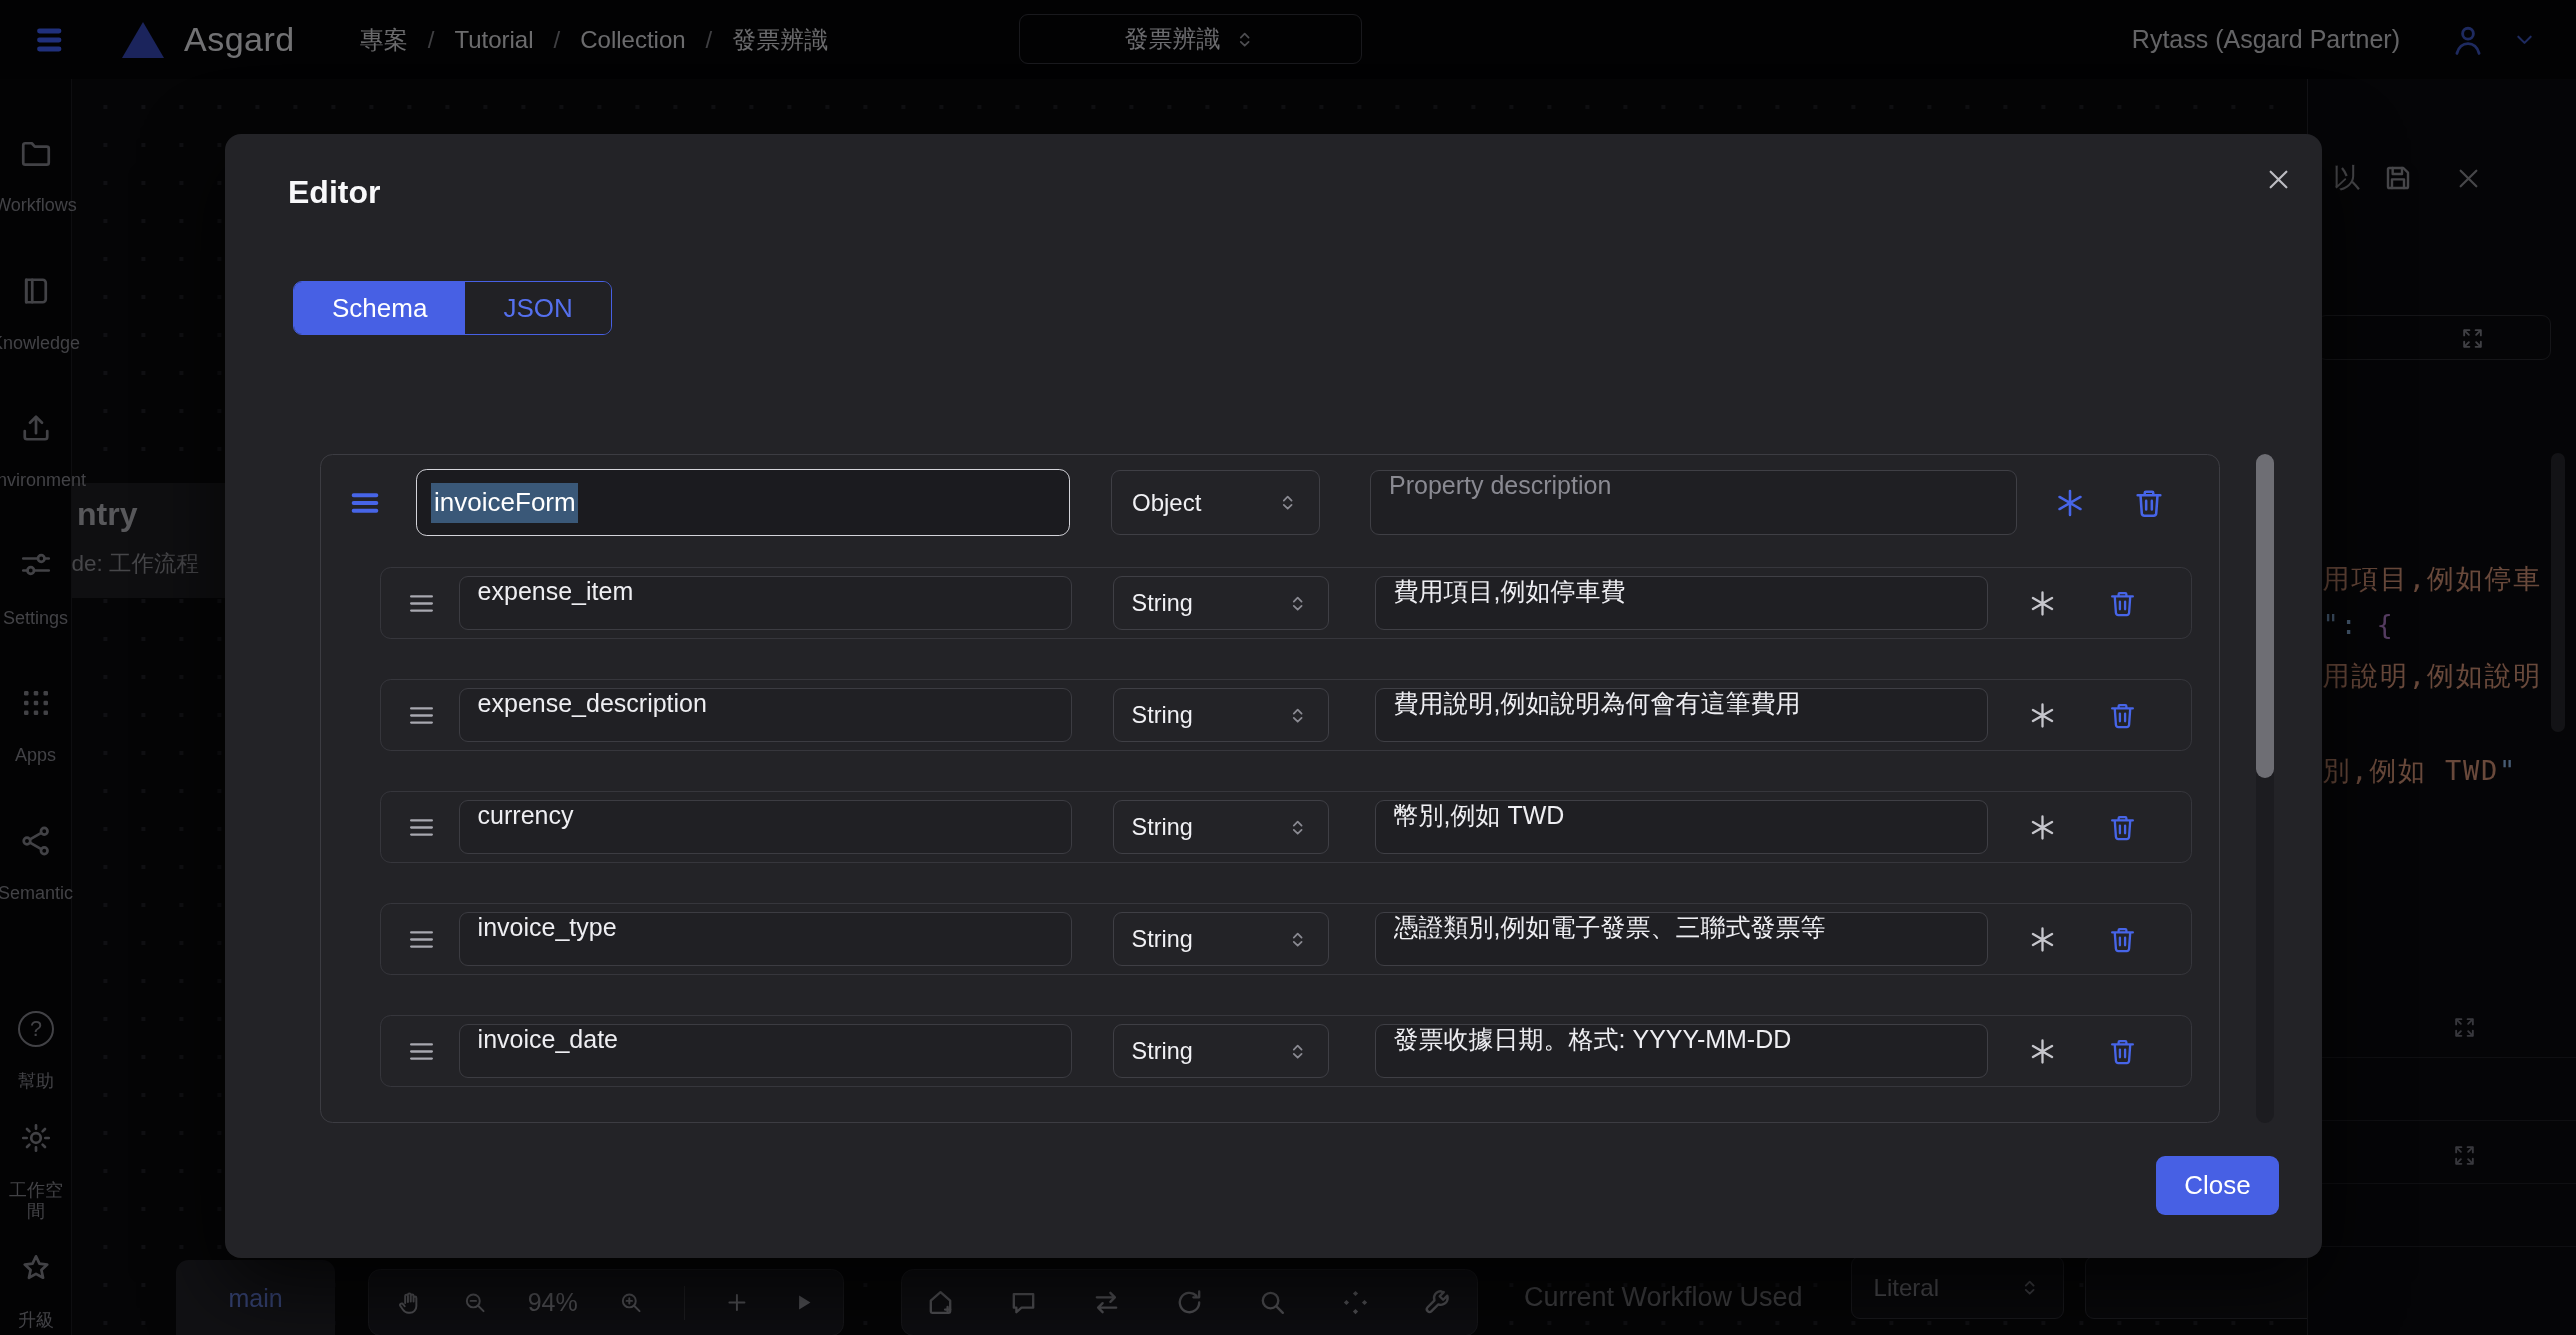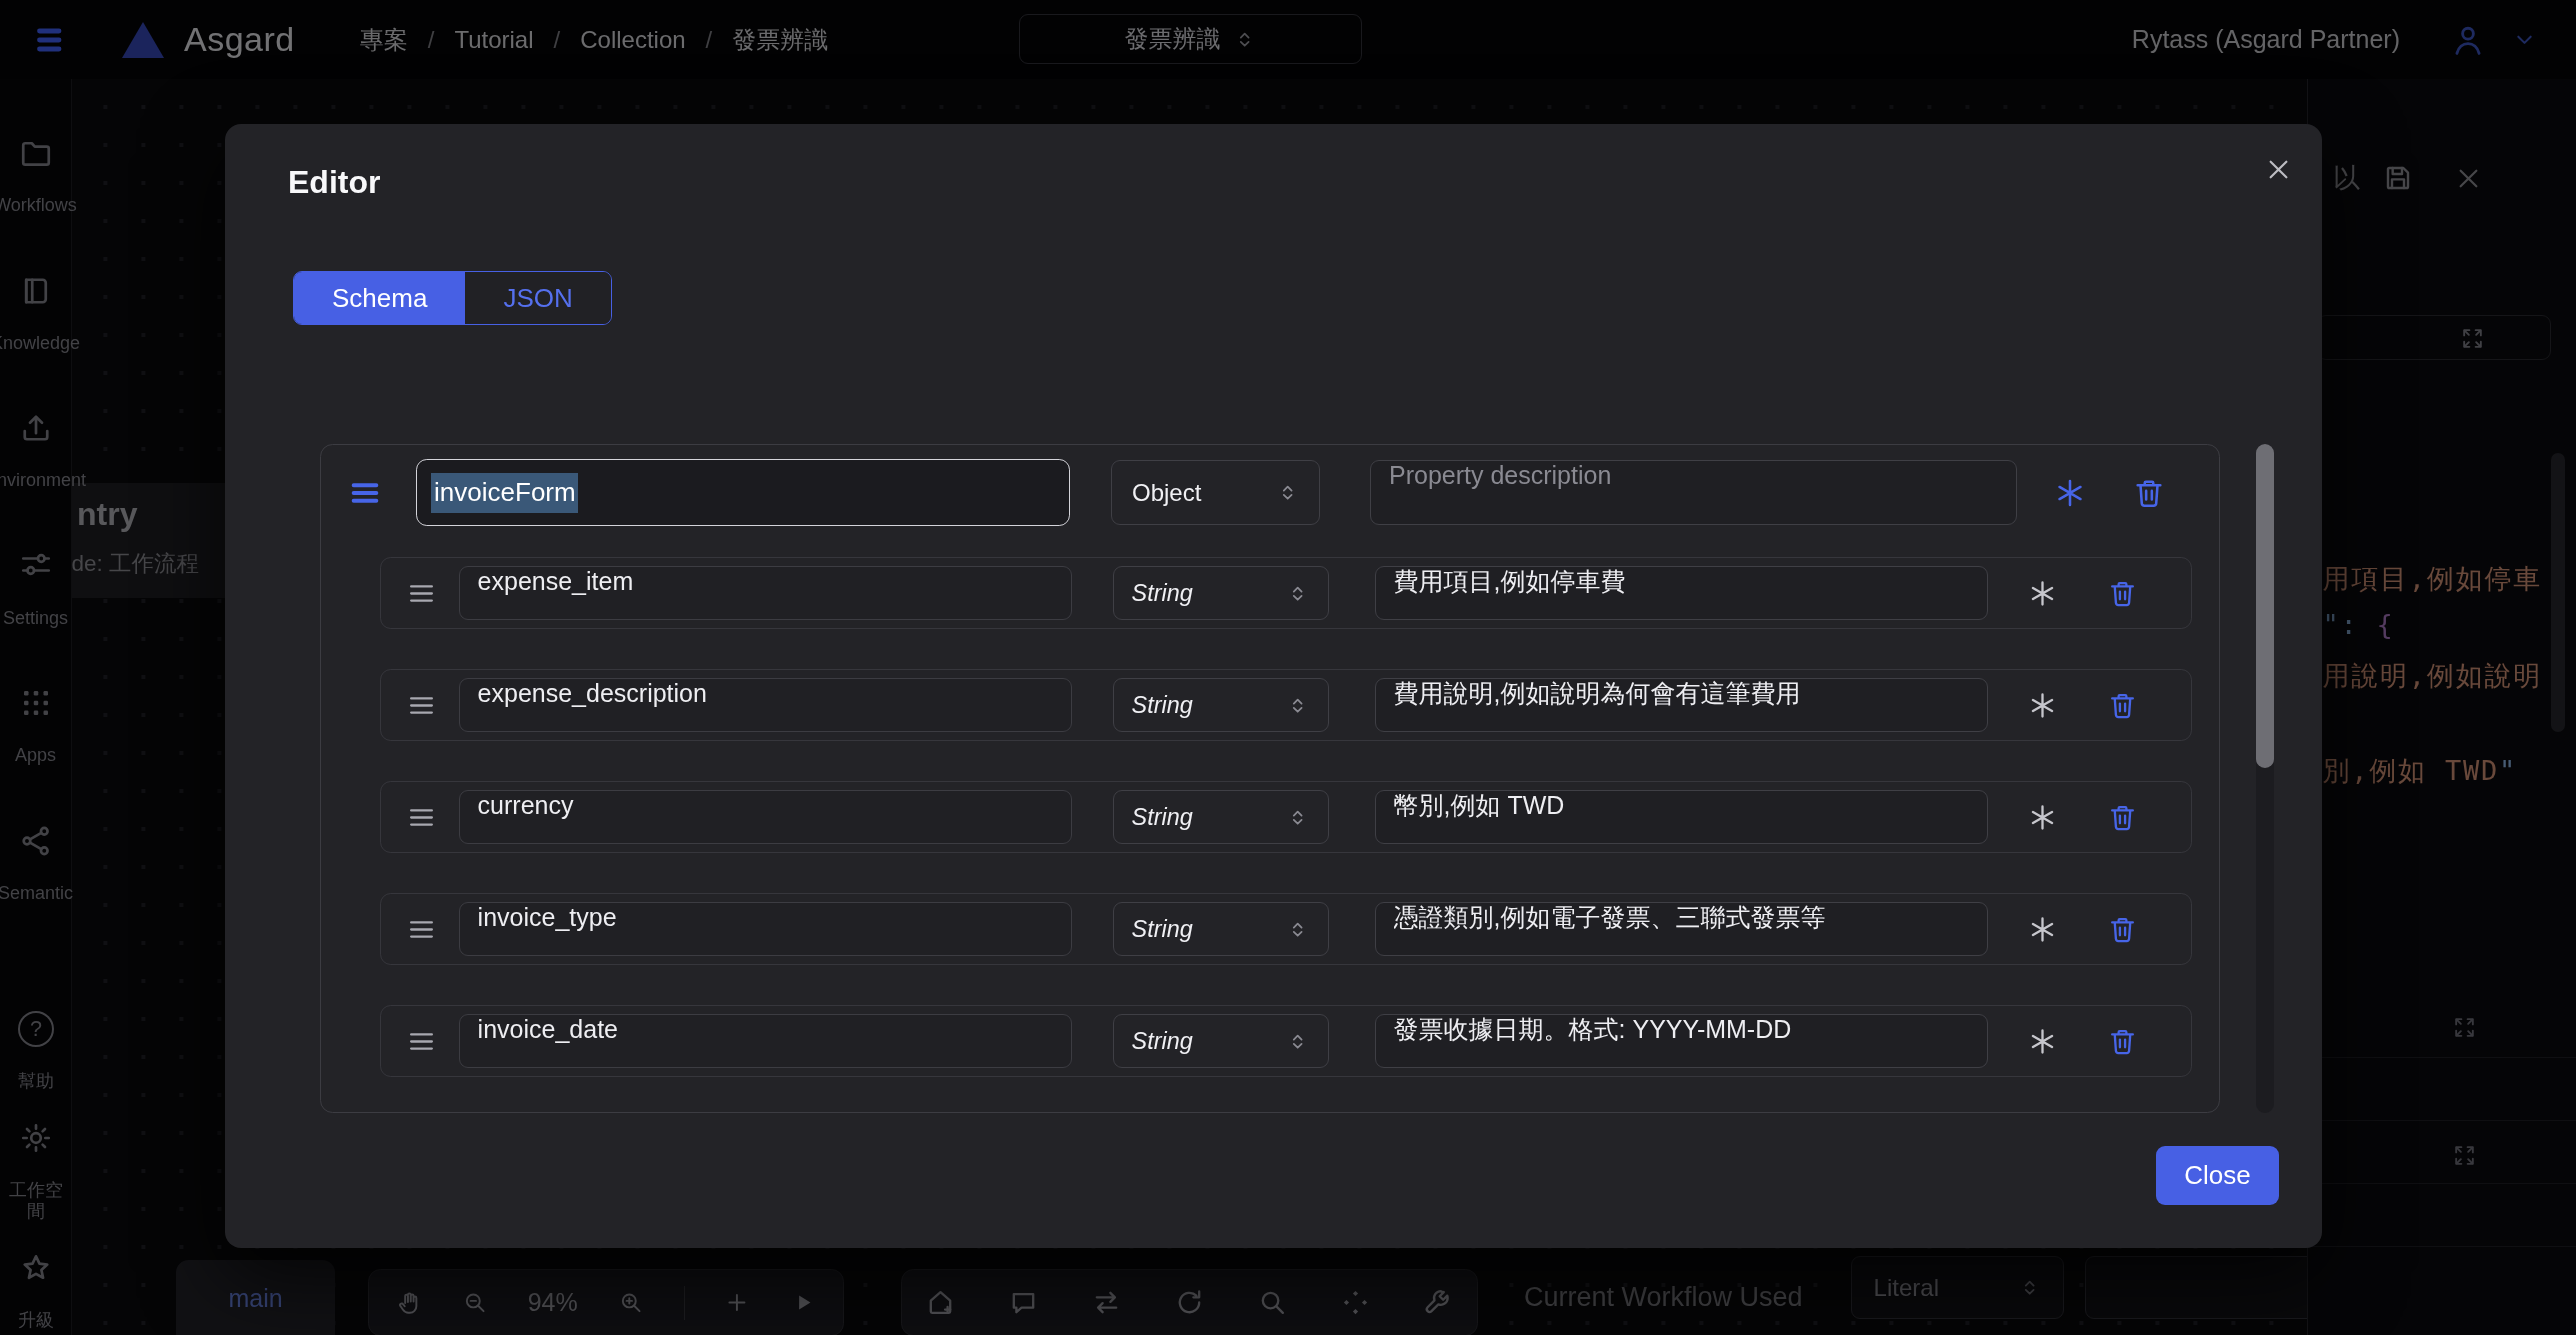--- a/index.html
+++ b/index.html
@@ -87,21 +87,21 @@
   .c-key { color:#8fb8e8; }
   .c-brace { color:#b07cc8; }
   .rp-div { position:absolute; left:0; width:269px; border-top:0.9px solid #1e1e24; }
   .rp-exp { position:absolute; left:144px; color:#70707a; }
   .rp-scroll { position:absolute; left:243px; top:374px; width:14.4px; height:279px; background:#27272d; border-radius:7.2px; }
 
   
   .overlay { position:absolute; inset:0; background:rgba(0,0,0,0.5); z-index:40; }
 
   
-  .modal { position:absolute; left:225px; top:124px; width:2097px; height:1124px; background:#232327;
+  .modal { position:absolute; left:225px; top:134px; width:2097px; height:1124px; background:#232327;
            border-radius:16px; z-index:100; box-shadow:0 27px 81px rgba(0,0,0,.75); }
   .m-close { position:absolute; left:2039px; top:31px; width:29px; height:29px; color:#bcbcc2; cursor:pointer; }
   .m-title { position:absolute; left:63px; top:40px; font-size:32px; font-weight:bold; color:#f8f8fa; }
   .m-tabs { position:absolute; left:68px; top:147px; display:inline-flex; border:1.8px solid #4760e4;
             border-radius:9px; overflow:hidden; }
   .m-tab { height:52px; display:flex; align-items:center; padding:0 38px; font-size:26px; color:#5570ee;
            background:#212125; cursor:pointer; }
   .m-tab.active { background:#4760e4; color:#fff; }
 
   .schema-container { position:absolute; left:95px; top:320px; width:1900px; height:669px;
@@ -126,21 +126,21 @@
   .ast.root { width:34px; height:34px; color:#4765e8; margin-left:36px; }
   .ast.child { width:31px; height:31px; color:#c6c6cc; margin-left:39px; }
   .trash { flex:none; color:#4765e8; cursor:pointer; }
   .trash.root { width:34px; height:34px; margin-left:45px; }
   .trash.child { width:31px; height:31px; margin-left:49px; }
 
   .card { margin:0 0 40px 59px; width:1812px; height:72px; border:0.9px solid #36363c; border-radius:10.8px;
           display:flex; align-items:center; padding-left:25px; }
   .card.first { margin-top:31px; }
   .name-field { width:613px; height:54px; border:0.9px solid #3c3c42; border-radius:9px; background:#202024; }
-  .tselect.child { width:216px; height:54px; border-radius:9px; margin-left:41px; padding:0 18px; font-size:23.4px;font-style:italic; }
+  .tselect.child { width:216px; height:54px; border-radius:9px; margin-left:41px; padding:0 18px; font-size:23.4px; }
   .desc-box.child { width:613px; height:54px; margin-left:46px; }
 
   .m-scroll-track { position:absolute; left:2031px; top:320px; width:18px; height:669px; background:#1c1c20; border-radius:9px; }
   .m-scroll-thumb { position:absolute; left:0; top:0; width:18px; height:324px; background:#6e6e74; border-radius:9px; }
 
   .close-btn { position:absolute; right:43px; bottom:43px; width:123px; height:59px; background:#4760e4;
                color:#fff; font-size:26px; border:none; border-radius:9px; cursor:pointer;
                display:flex; align-items:center; justify-content:center; font-family:inherit; }
 </style>
 </head>

